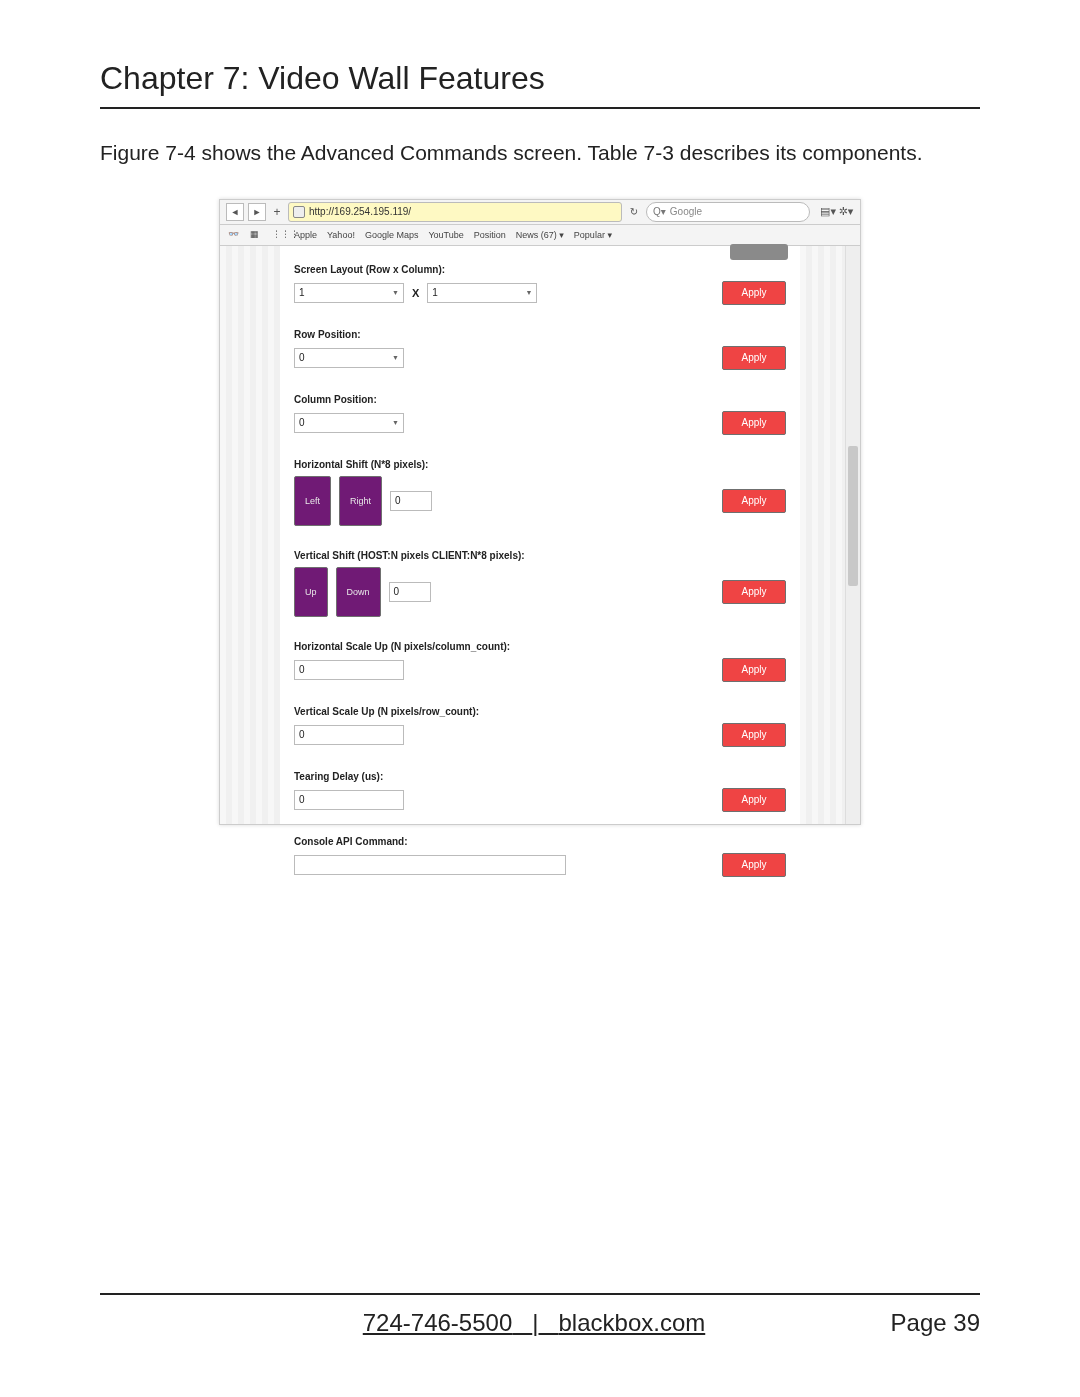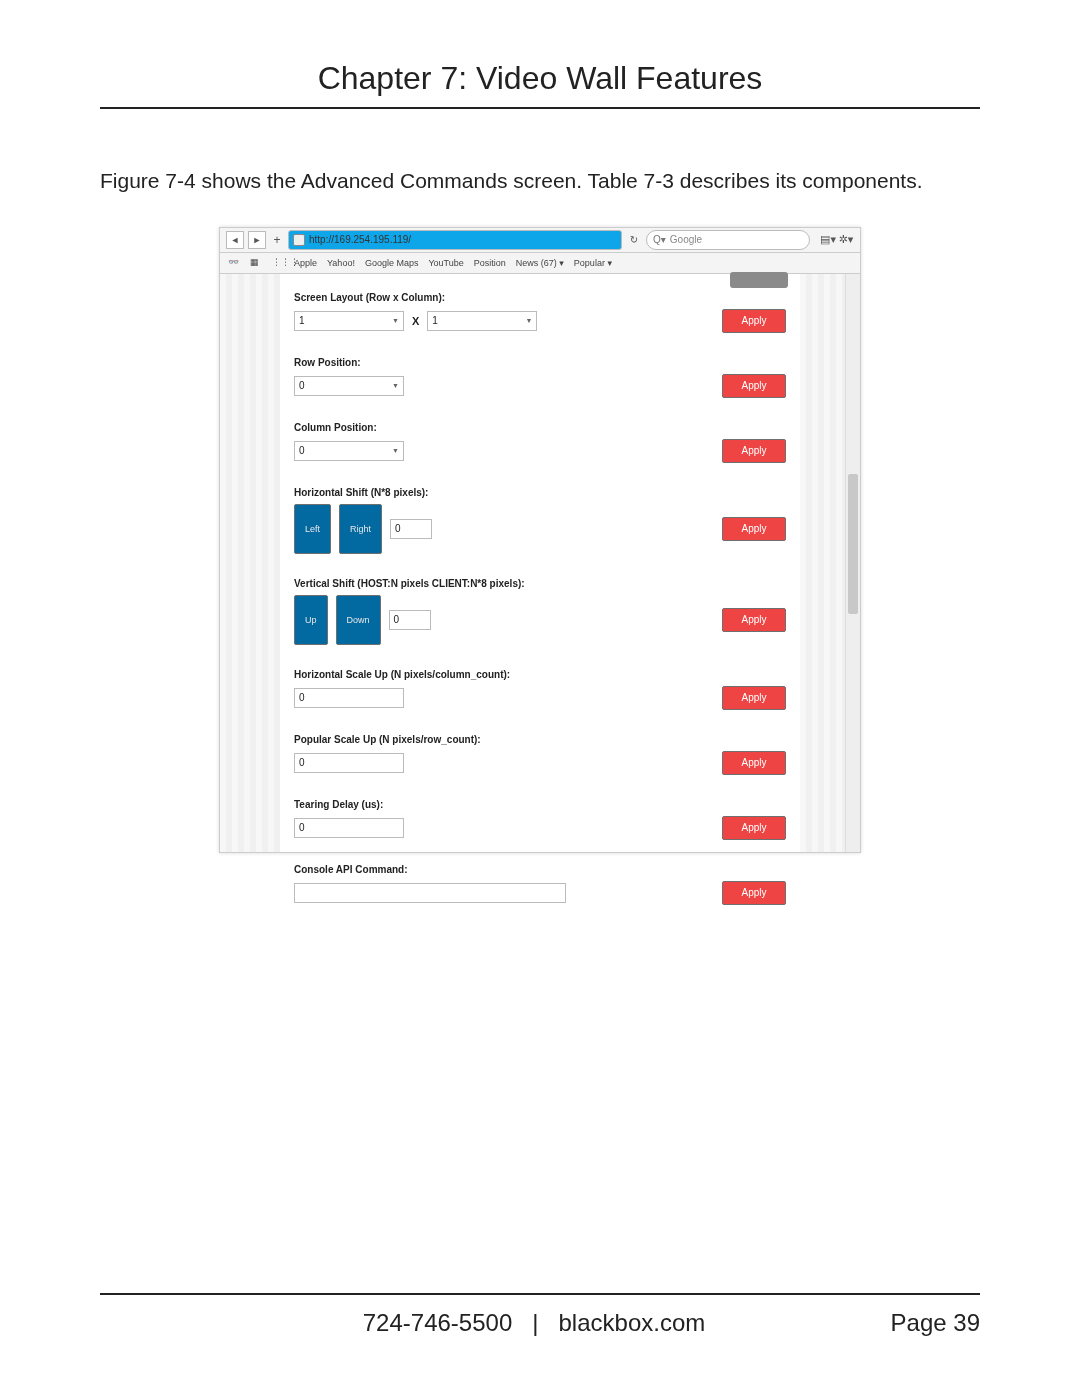--- a/index.html
+++ b/index.html
@@ -10,26 +10,26 @@
     color: #222;
   }
   .page {
     width: 1080px;
     height: 1397px;
     box-sizing: border-box;
     padding: 60px 100px 40px 100px;
     position: relative;
   }
   .chapter-title {
-    text-align: center;
+    text-align: left;
     font-size: 32px;
     font-weight: 400;
     padding-bottom: 10px;
     border-bottom: 2px solid #222;
-    margin-bottom: 56px;
+    margin-bottom: 28px;
   }
   .intro {
     font-size: 21px;
     line-height: 1.5;
     margin-bottom: 30px;
   }
   .screenshot {
     width: 640px;
     margin: 0 auto 20px auto;
     border: 1px solid #ccc;
@@ -63,21 +63,21 @@
     display:flex; align-items:center; gap:4px; padding:0 6px;
     font-size:10px; color:#333;
   }
   .navbtn {
     width:16px; height:16px; border:1px solid #bbb; background:#fff;
     display:inline-flex; align-items:center; justify-content:center;
     font-size:9px; color:#555;
   }
   .plusbtn { width:14px; height:14px; display:inline-flex; align-items:center; justify-content:center; font-size:12px; color:#555; }
   .urlbar {
-    flex:1 1 auto; height:18px; background:#0ea5e9; border:1px solid #bbb; border-radius:3px;
+    flex:1 1 auto; height:18px; background:#fef9c3; border:1px solid #bbb; border-radius:3px;
     display:flex; align-items:center; padding:0 4px; gap:4px;
   }
   .urlbar .lock { width:10px; height:10px; border:1px solid #888; border-radius:2px; background:#eee; }
   .reload { width:16px; height:16px; display:inline-flex; align-items:center; justify-content:center; font-size:10px; color:#555; }
   .searchbar {
     width:150px; height:18px; background:#fff; border:1px solid #bbb; border-radius:10px;
     display:flex; align-items:center; padding:0 6px; gap:4px; color:#888;
   }
   .searchbar .mag { font-size:10px; color:#777; }
   .rightbtns { display:flex; gap:2px; margin-left:6px; }
@@ -120,21 +120,21 @@
   .inp.mid { width:42px; }
   .inp.wide { width:272px; }
   .x { font-size:11px; font-weight:bold; color:#222; }
   .applybtn {
     width:62px; height:22px; background:#ef4444; color:#fff;
     font-size:10px; border:1px solid #6f6f6f; border-radius:2px;
     display:inline-flex; align-items:center; justify-content:center;
     margin-left:auto;
   }
   .dirbtn {
-    height:20px; padding:14px 10px; background:#0369a1; color:#e8e8e8;
+    height:20px; padding:14px 10px; background:#701a75; color:#e8e8e8;
     font-size:9px; border:1px solid #6f6f6f; border-radius:2px;
     display:inline-flex; align-items:center; justify-content:center;
   }
   .field-row { display:flex; align-items:center; }
   .scrollbar {
     position:absolute; right:0; top:0; bottom:0; width:14px;
     background:#eee; border-left:1px solid #ddd;
   }
   .scrollthumb {
     position:absolute; left:2px; right:2px; top:200px; height:140px;
@@ -142,21 +142,21 @@
   }
   .caption {
     text-align:center; font-size:21px; margin-top:20px;
   }
   .footer {
     position:absolute; left:100px; right:100px; bottom:60px;
     border-top:2px solid #222; padding-top:14px;
     display:flex; justify-content:space-between; align-items:baseline;
     font-size:24px;
   }
-  .footer .center { position:absolute; left:0; right:12px; text-align:center; }
+  .footer .center { position:absolute; left:0; right:12px; text-align:center;text-decoration:underline; }
   .footer .right { margin-left:auto; }
 </style>
 </head>
 <body>
 
 <div class="page">
   <div class="chapter-title">Chapter 7: Video Wall Features</div>
   <div class="intro">Figure 7-4 shows the Advanced Commands screen. Table 7-3 describes its components.</div>
 
   <div class="screenshot">
@@ -265,21 +265,21 @@
 
         <div class="field-block">
           <div class="field-label">Horizontal Scale Up (N pixels/column_count):</div>
           <div class="field-row">
             <div class="inp small">0</div>
             <div class="applybtn">Apply</div>
           </div>
         </div>
 
         <div class="field-block">
-          <div class="field-label">Popular Scale Up (N pixels/row_count):</div>
+          <div class="field-label">Vertical Scale Up (N pixels/row_count):</div>
           <div class="field-row">
             <div class="inp small">0</div>
             <div class="applybtn">Apply</div>
           </div>
         </div>
 
         <div class="field-block">
           <div class="field-label">Tearing Delay (us):</div>
           <div class="field-row">
             <div class="inp small">0</div>

